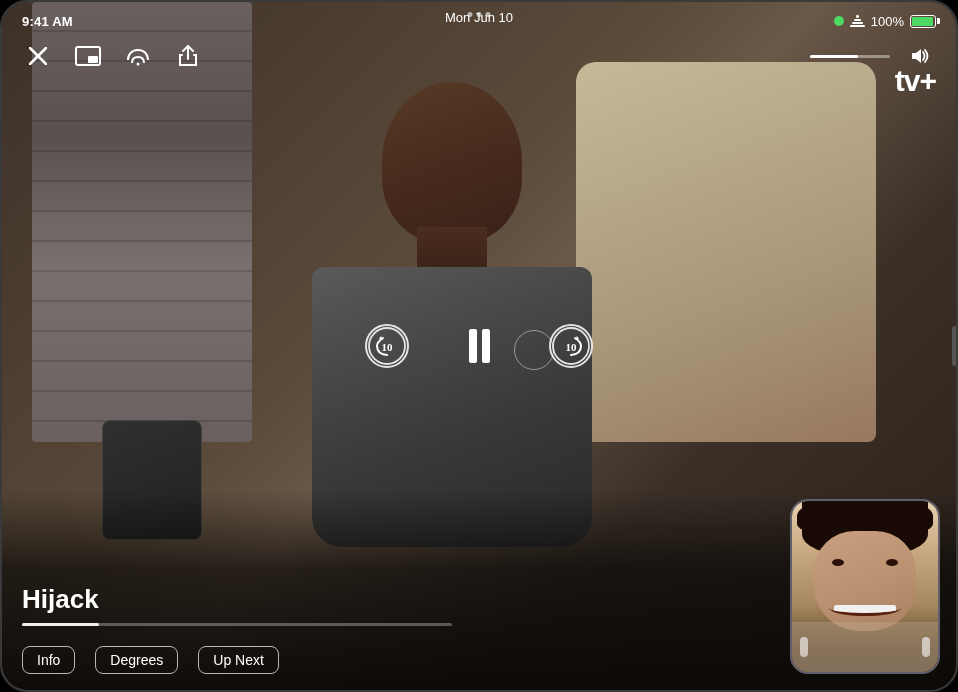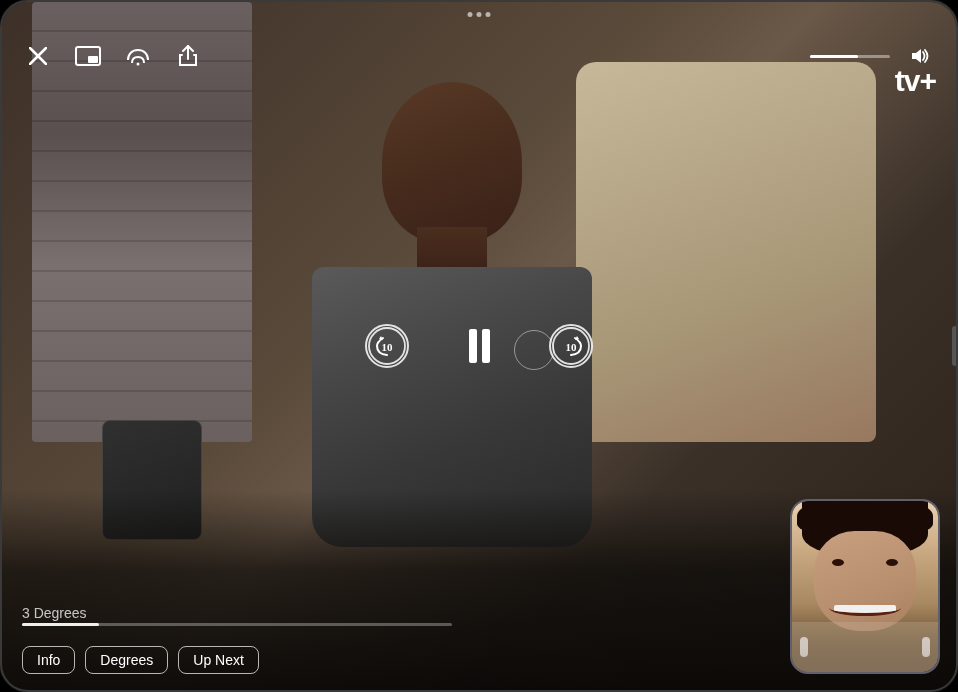--- a/index.html
+++ b/index.html
@@ -413,21 +413,21 @@
     }
 
     .time-display {
       font-size: 13px;
       color: rgba(255,255,255,0.75);
       margin-bottom: 14px;
     }
 
     .action-buttons {
       display: flex;
-      gap: 10px;
+      gap: 20px;
       margin-top: 20px;
     }
 
     .action-btn {
       padding: 5px 14px;
       border: 1.5px solid rgba(255,255,255,0.7);
       border-radius: 8px;
       color: #fff;
       font-size: 14px;
       font-weight: 500;
@@ -572,20 +572,38 @@
     .s-bar {
       background: #fff;
       border-radius: 0.5px;
     }
   </style>
 </head>
 <body>
 
 <div class="ipad-frame">
 
+  <div class="status-bar">
+    <span class="status-time">9:41 AM</span>
+    <span class="status-date">Mon Jun 10</span>
+    <div class="status-right">
+      <div class="green-dot"></div>
+
+      <div class="signal-wifi">
+        <div class="s-bar" style="width:3px;height:3px;border-radius:50%;"></div>
+        <div class="s-bar" style="width:7px;height:2px;border-radius:1px;"></div>
+        <div class="s-bar" style="width:11px;height:2px;border-radius:1px;"></div>
+        <div class="s-bar" style="width:15px;height:2px;border-radius:1px;"></div>
+      </div>
+      <span class="percent-text">100%</span>
+      <div class="battery-icon">
+        <div class="battery-fill"></div>
+      </div>
+    </div>
+  </div>
 
   <div class="top-dots">
     <div class="dot"></div>
     <div class="dot"></div>
     <div class="dot"></div>
   </div>
 
   <div class="video-area">
     <div class="scene-bg">
 
@@ -683,21 +701,21 @@
           <svg width="40" height="40" viewBox="0 0 40 40" fill="none">
             <circle cx="20" cy="20" r="18" stroke="rgba(255,255,255,0.85)" stroke-width="1.8"></circle>
             <text x="20" y="25" text-anchor="middle" fill="white" font-size="11" font-weight="600" font-family="-apple-system">10</text>
             <path d="M24 12 Q30 16 30 20 Q30 28 20 29" stroke="white" stroke-width="2" fill="none" stroke-linecap="round"></path>
             <path d="M26 10 L24 14 L28 13 Z" fill="white"></path>
           </svg>
         </div>
       </div>
 
       <div class="bottom-info">
-        <div class="show-subtitle">3 Degrees</div>
+        <div class="show-title">Hijack</div>
         <div class="progress-bar-container">
           <div class="progress-fill"></div>
         </div>
         <div class="action-buttons">
           <button class="action-btn">Info</button>
           <button class="action-btn">Degrees</button>
           <button class="action-btn">Up Next</button>
         </div>
       </div>
 

